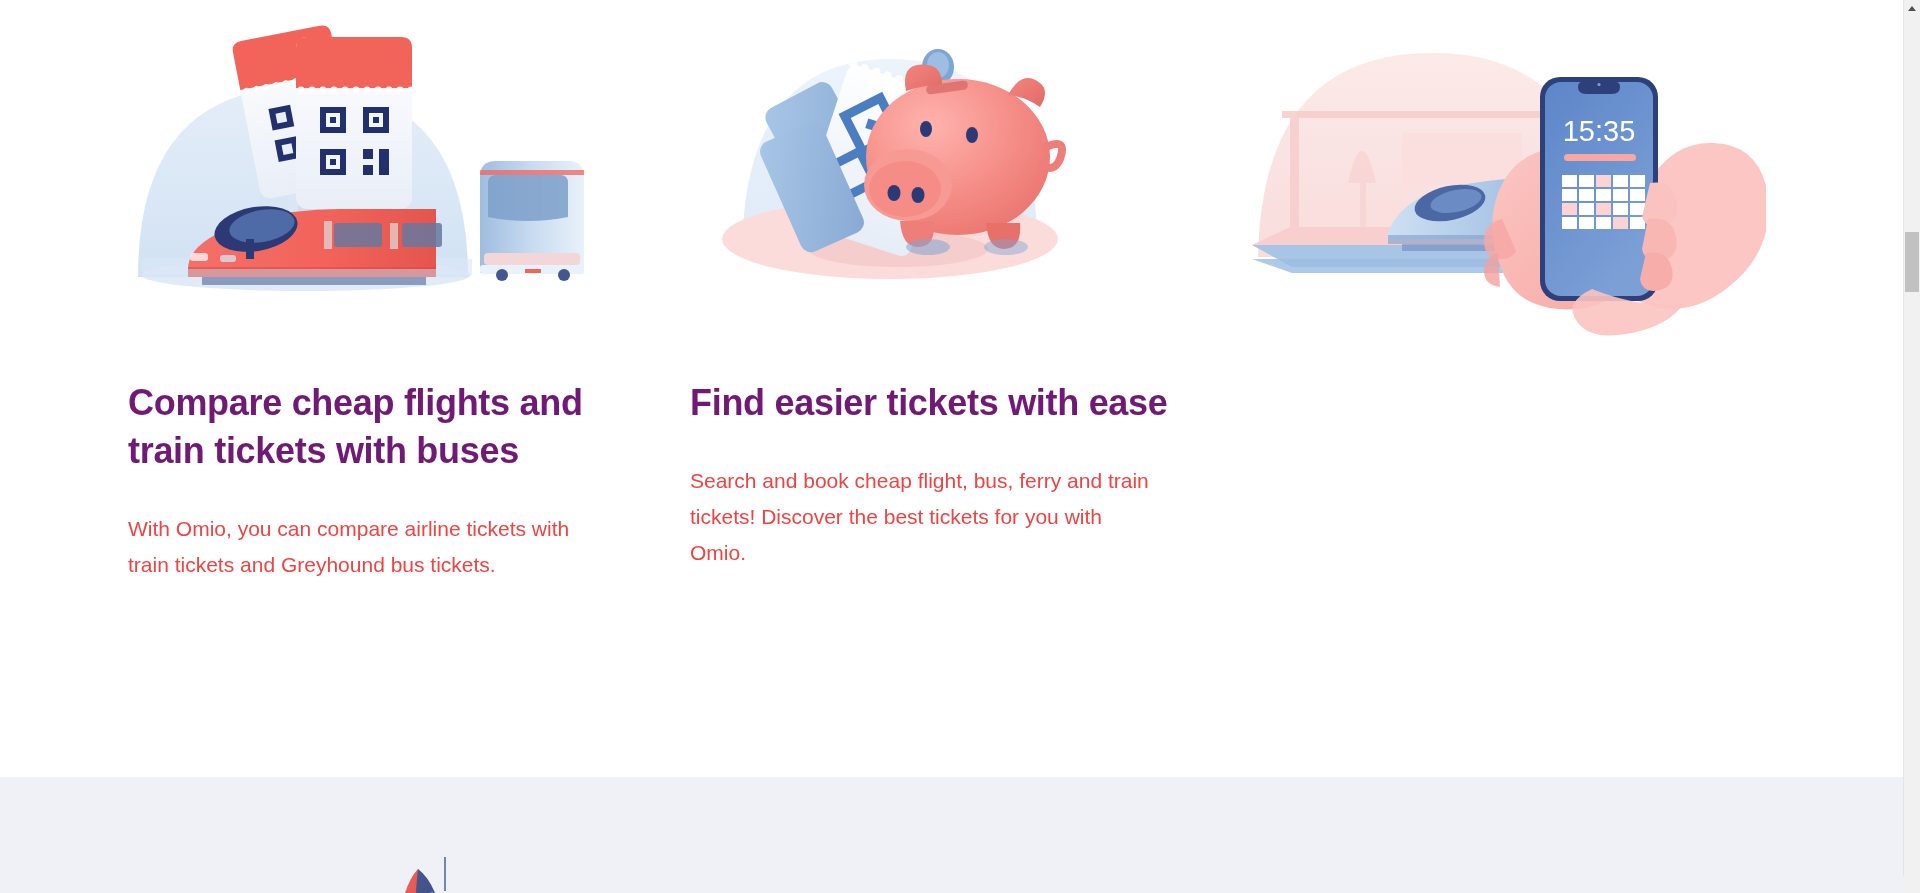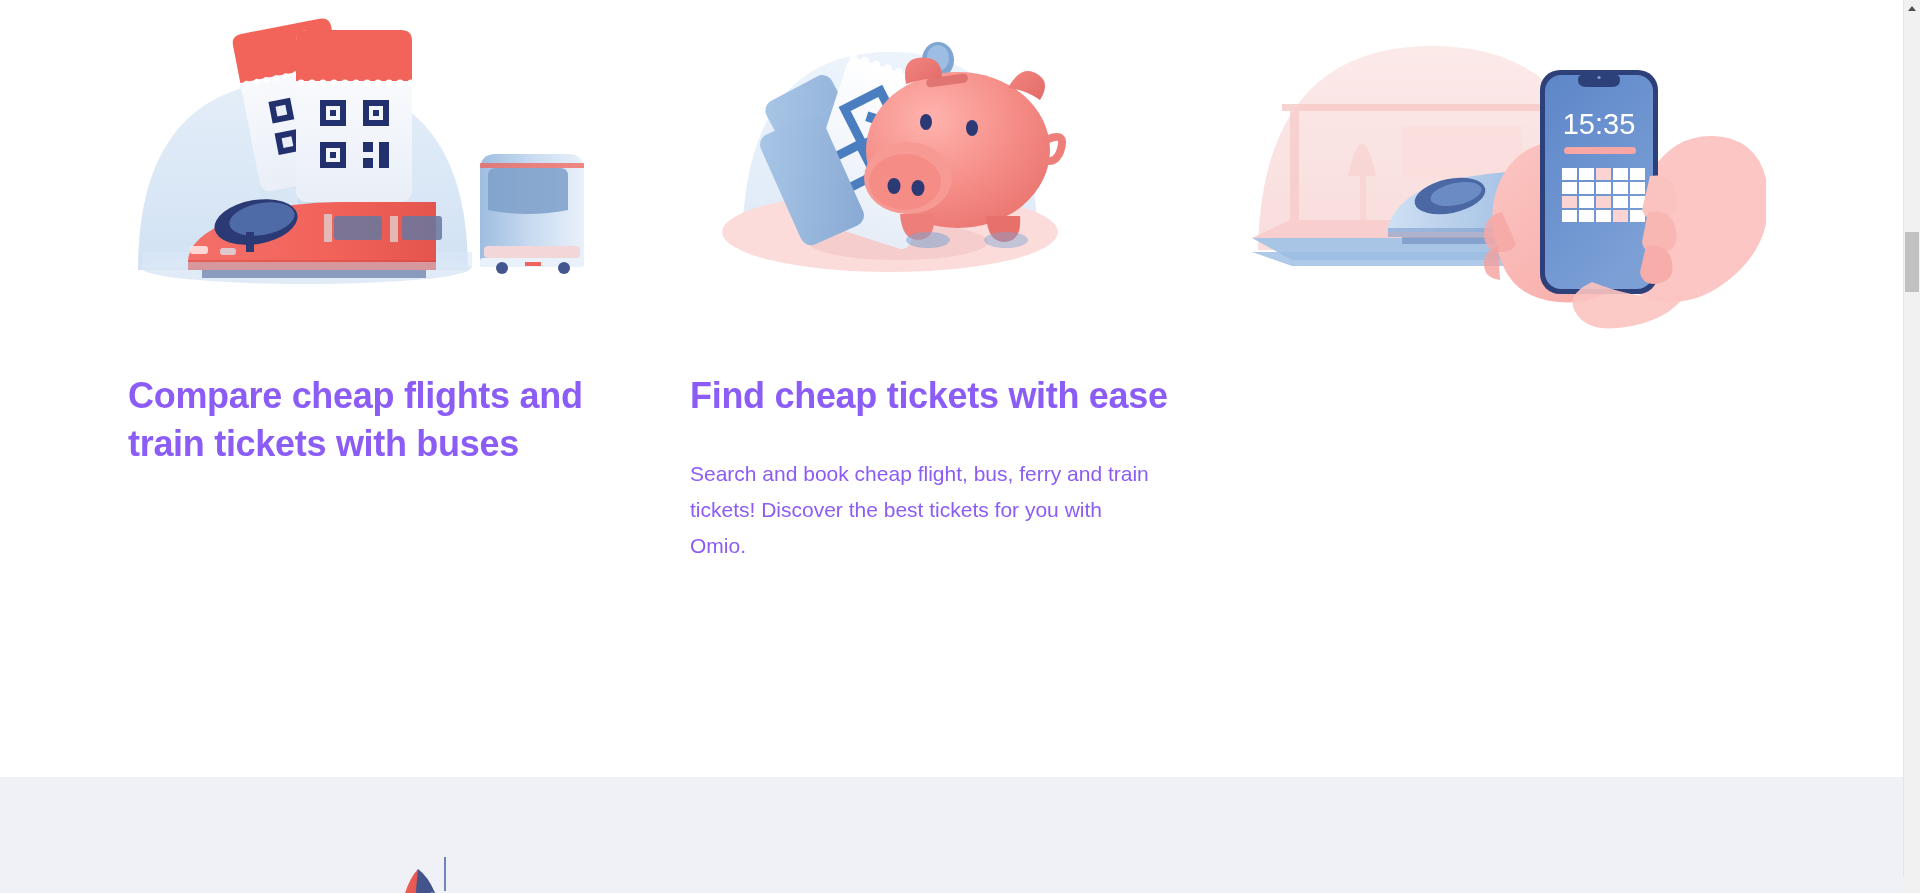--- a/index.html
+++ b/index.html
@@ -34,43 +34,43 @@
     background: #ffffff;
   }
   .cols {
     position: absolute;
     left: 128px;
     top: 0px;
     width: 1640px;
     display: flex;
     gap: 48px;
   }
-  .col { width: 514px; position: relative; }
+  .col { width: 514px; position: relative; margin-top: 7px; }
   .illo-wrap {
     position: relative;
     width: 514px;
     height: 372px;
     overflow: hidden;
   }
   .illo-wrap svg { position: absolute; left: 0; top: 0; }
   .col h2 {
     margin: 0 0 36px 0;
     font-size: 36px;
     line-height: 48px;
     font-weight: bold;
-    color: #8b5cf6;
+    color: #701a75;
     letter-spacing: -0.3px;
     max-width: 480px;
   }
   .col p {
     margin: 0;
     font-size: 21px;
     line-height: 36px;
     font-weight: 400;
-    color: #8b5cf6;
+    color: #ef4444;
     max-width: 470px;
   }
   
   #lower {
     position: absolute;
     left: 0;
     top: 777px;
     width: 1903px;
     height: 116px;
     background: #eff1f6;
@@ -252,20 +252,21 @@
                   <rect x="274" y="216" width="40" height="24" rx="3" fill="#66789f" opacity="0.85"></rect>
                   <rect x="62" y="246" width="18" height="8" rx="3" fill="#ffe3e1" opacity="0.9"></rect>
                   <rect x="92" y="248" width="16" height="7" rx="3" fill="#d9dee8" opacity="0.8"></rect>
                   <rect x="60" y="260" width="248" height="10" fill="#d44a44" opacity="0.5"></rect>
                   <rect x="74" y="270" width="224" height="8" fill="#46598e" opacity="0.55"></rect>
                 </g>
               </g>
             </svg>
           </div>
           <h2>Compare cheap flights and train tickets with buses</h2>
+          <p>With Omio, you can compare airline tickets with train tickets and Greyhound bus tickets.</p>
         </div>
 
         <div class="col">
           <div class="illo-wrap">
             <svg width="514" height="372" viewBox="0 0 514 372" xmlns="http://www.w3.org/2000/svg">
               <defs>
                 <linearGradient id="c2bg" x1="0" y1="1" x2="0" y2="0">
                   <stop offset="0" stop-color="#dbe8f7"></stop>
                   <stop offset="1" stop-color="#eaf2fb"></stop>
                 </linearGradient>
@@ -352,21 +353,21 @@
                   <path d="M296 216 q2 26 18 26 q18 0 16-26 z" fill="#e8706b"></path>
 
                   <ellipse cx="238" cy="240" rx="22" ry="8" fill="#7fa5d2" opacity="0.55"></ellipse>
                   <ellipse cx="316" cy="240" rx="22" ry="8" fill="#7fa5d2" opacity="0.45"></ellipse>
 
                   <path d="M356 140 q22-10 14 12 q-6 14 -18 6" fill="none" stroke="#ee7e79" stroke-width="8" stroke-linecap="round"></path>
                 </g>
               </g>
             </svg>
           </div>
-          <h2>Find cheap tickets with ease</h2>
+          <h2>Find easier tickets with ease</h2>
           <p>Search and book cheap flight, bus, ferry and train tickets! Discover the best tickets for you with Omio.</p>
         </div>
 
         <div class="col">
           <div class="illo-wrap">
             <svg width="514" height="372" viewBox="0 0 514 372" xmlns="http://www.w3.org/2000/svg">
               <defs>
                 <linearGradient id="c3bg" x1="0" y1="1" x2="0" y2="0">
                   <stop offset="0" stop-color="#f7d7d6"></stop>
                   <stop offset="1" stop-color="#fbe6e5"></stop>

